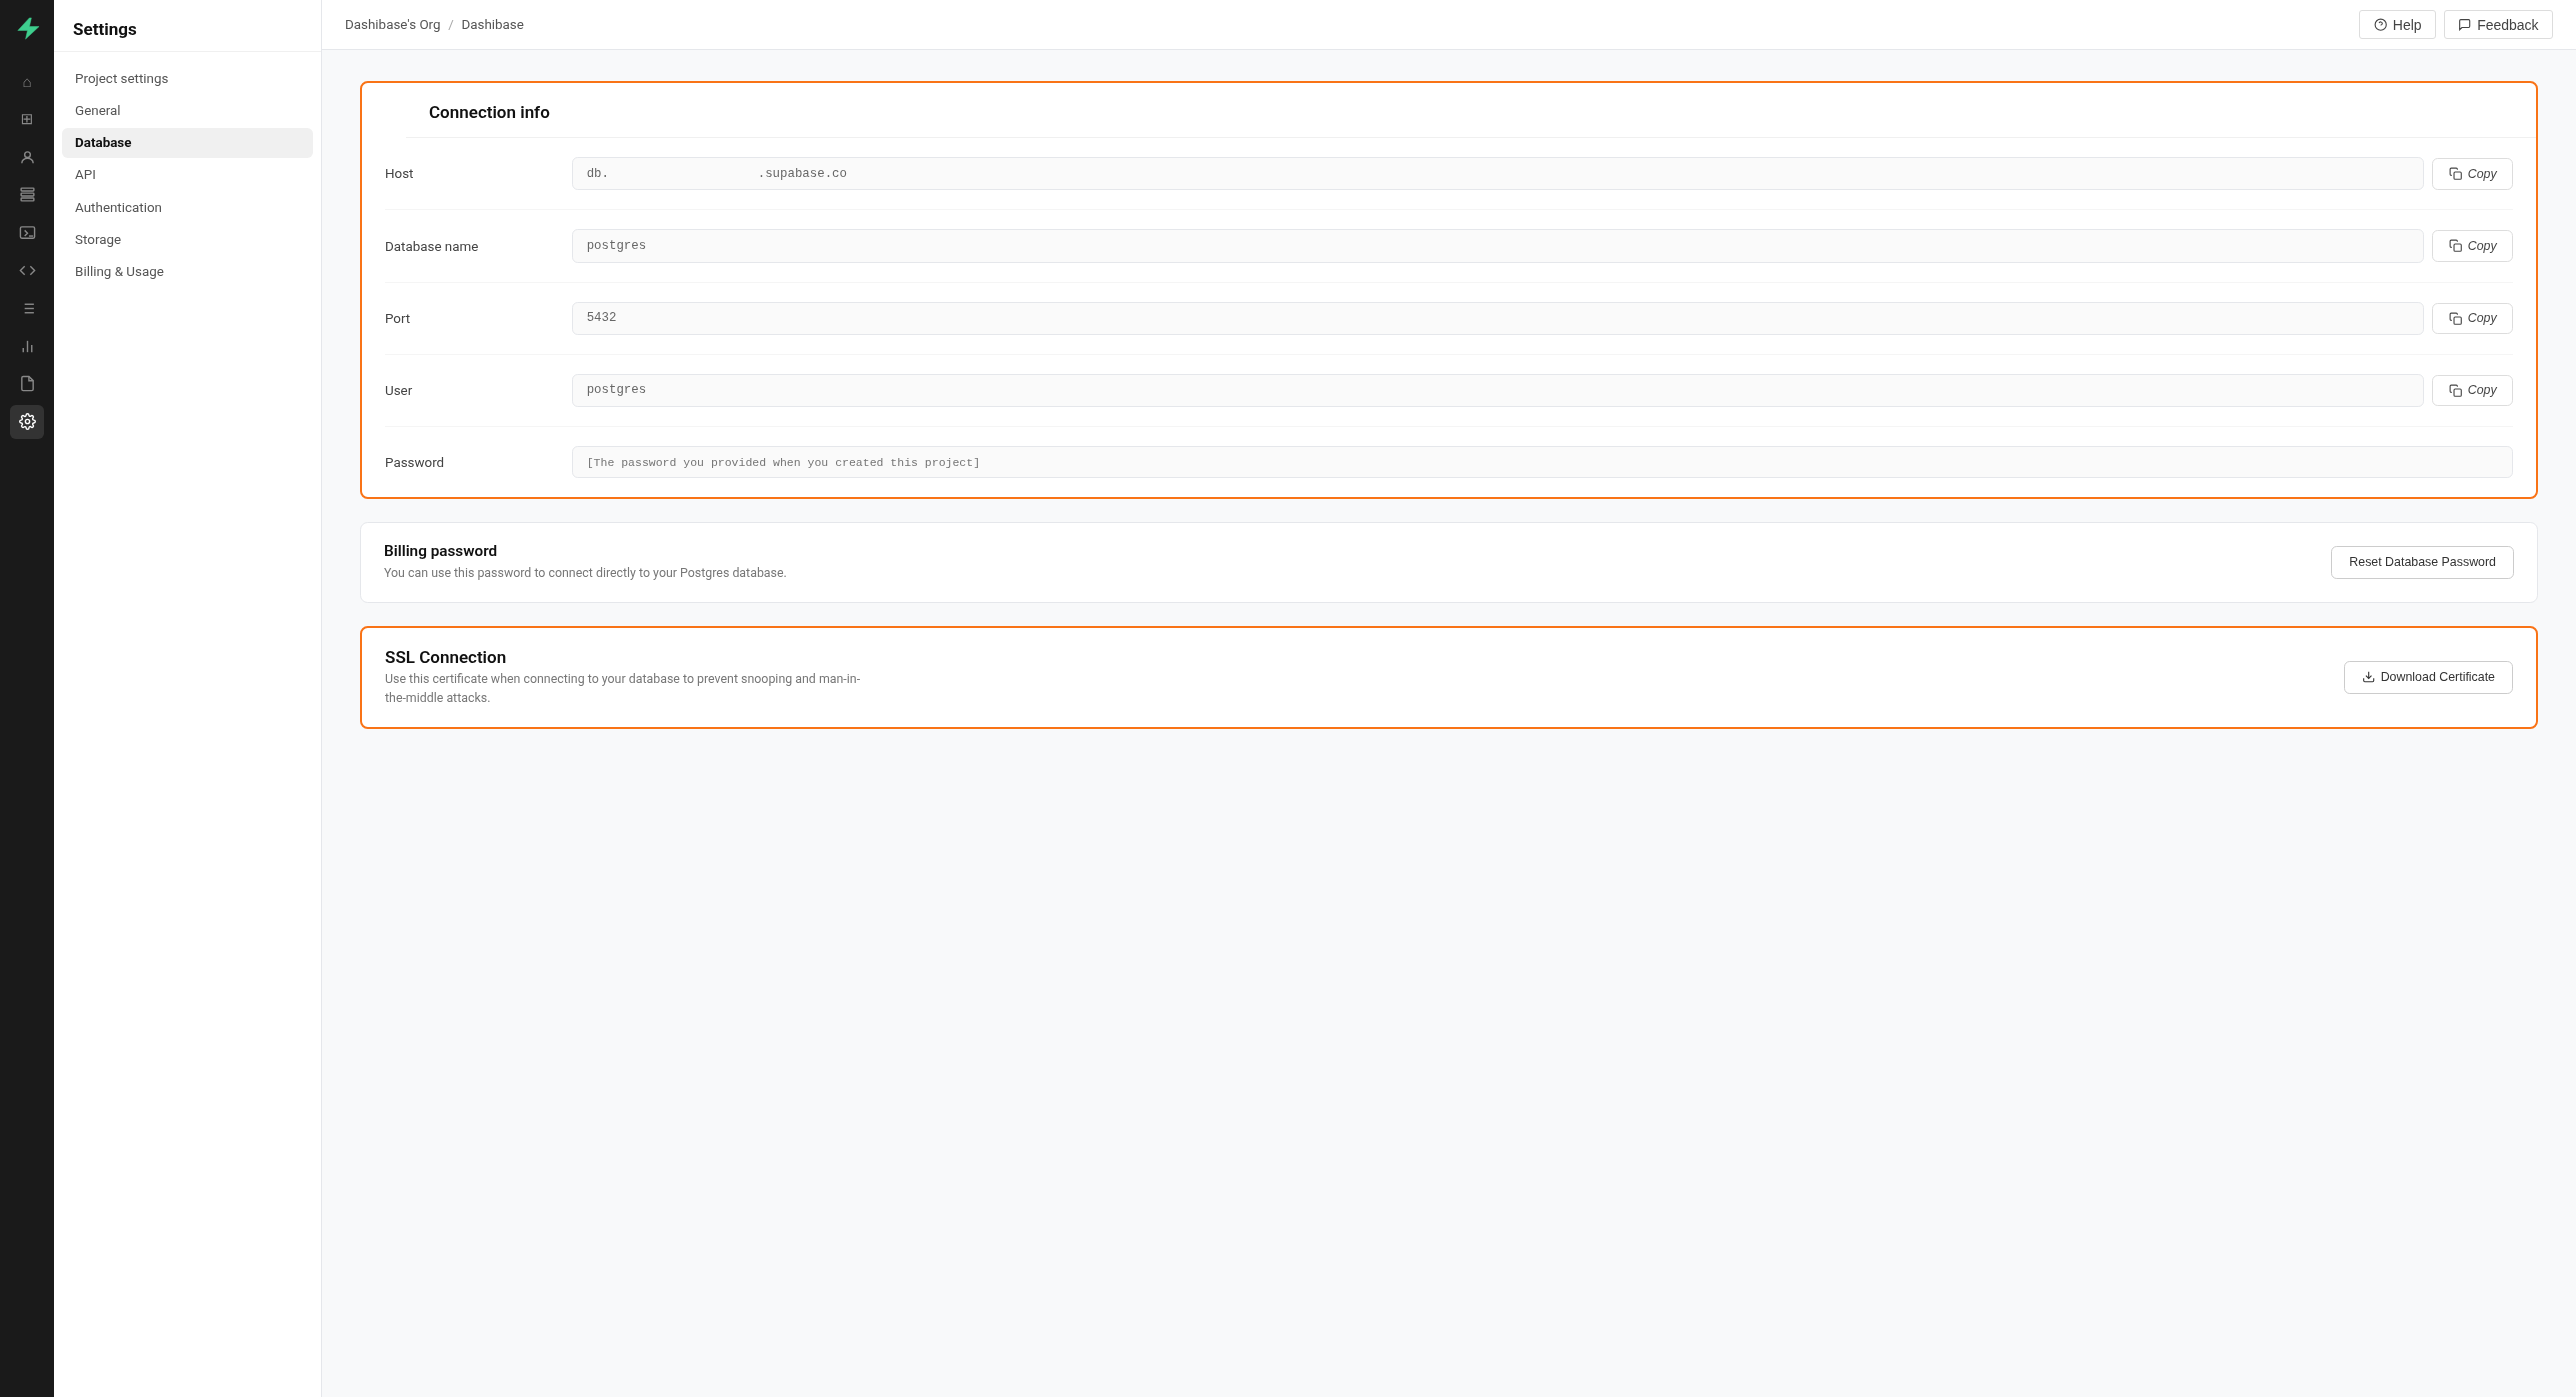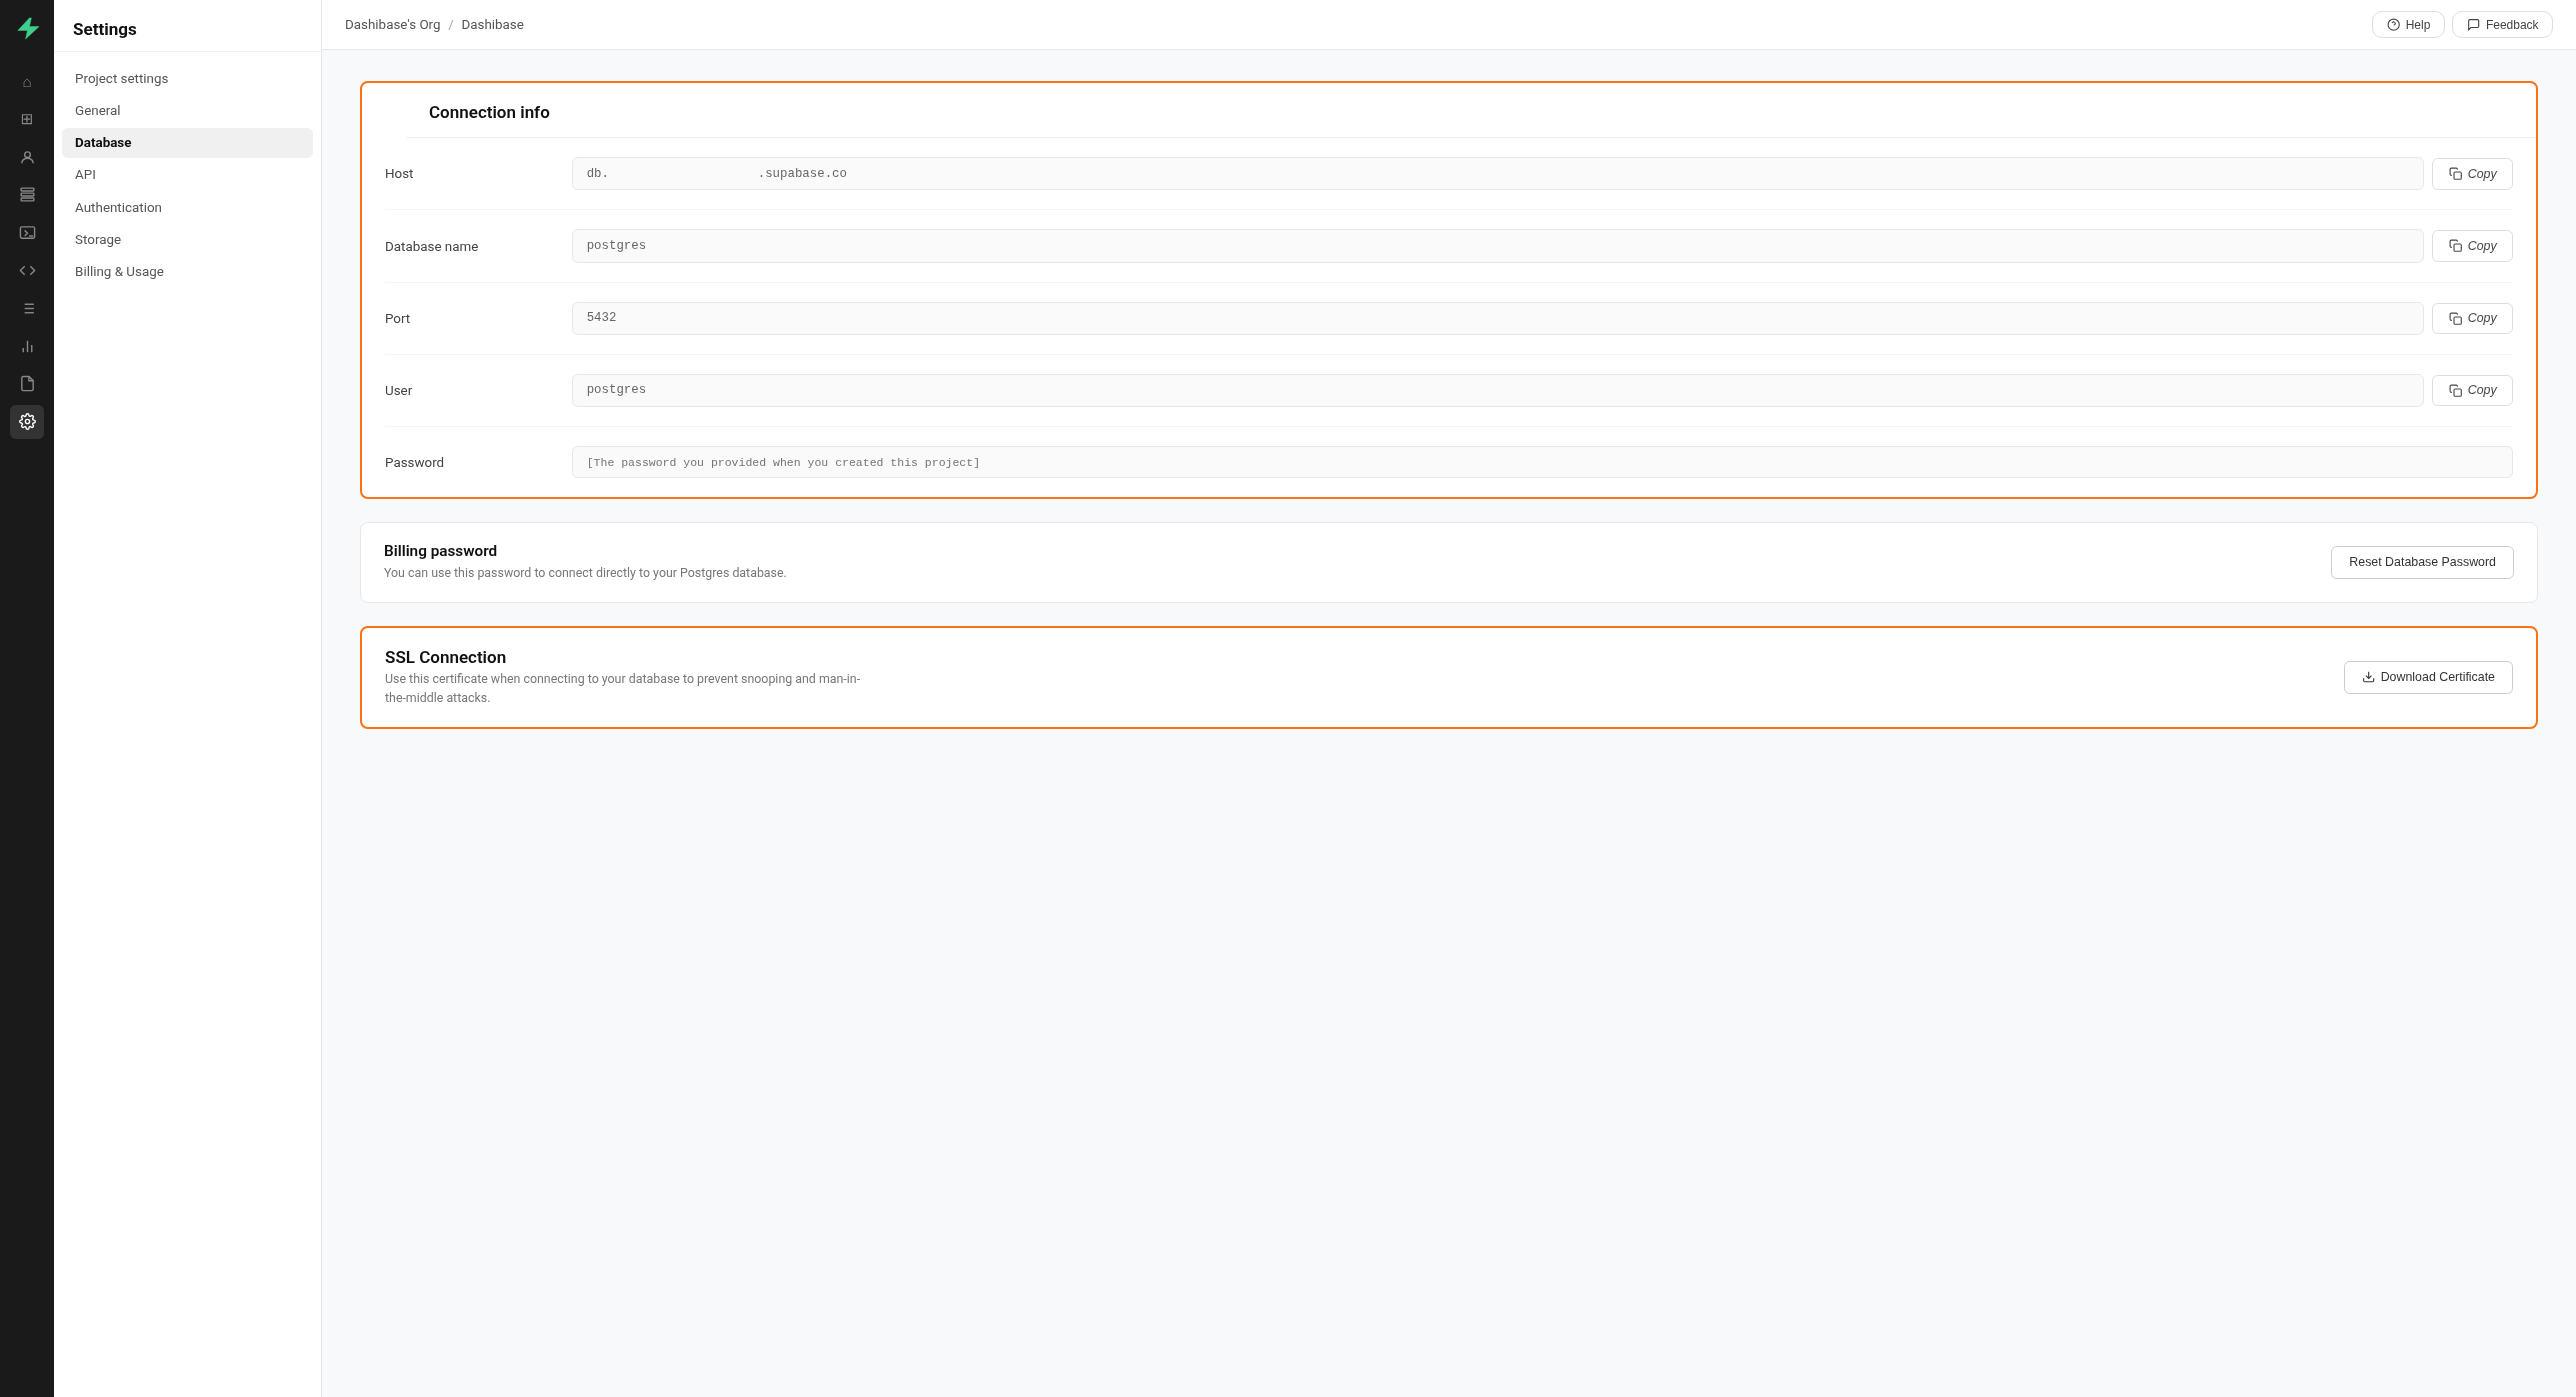--- a/index.html
+++ b/index.html
@@ -109,24 +109,24 @@
       display: flex;
       align-items: center;
       gap: 7.7px;
     }
     .topbar-btn {
       display: flex;
       align-items: center;
       gap: 5.7px;
       padding: 5.7px 13.4px;
       border: 1px solid #ddd;
-      border-radius: 10px;
-      background: #fff;
-      cursor: pointer;
-      font-size: 12px;
+      border-radius: 3px;
+      background: #fff;
+      cursor: pointer;
+      font-size: 14px;
       color: #444;
     }
 
     
     .content {
       flex: 1;
       overflow-y: auto;
       padding: 31px 38px;
       background: #f8f9fa;
     }

